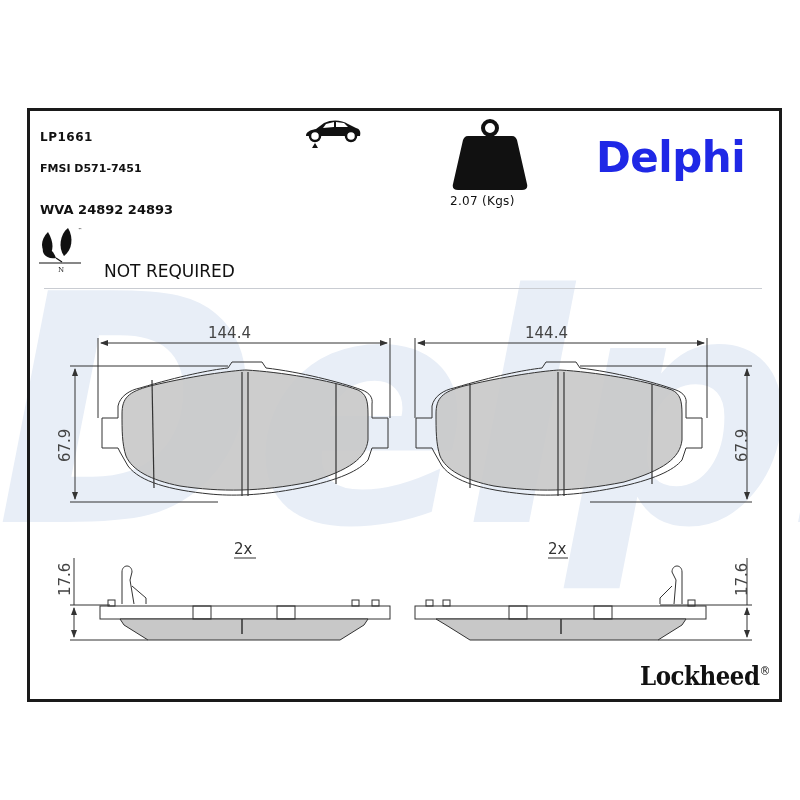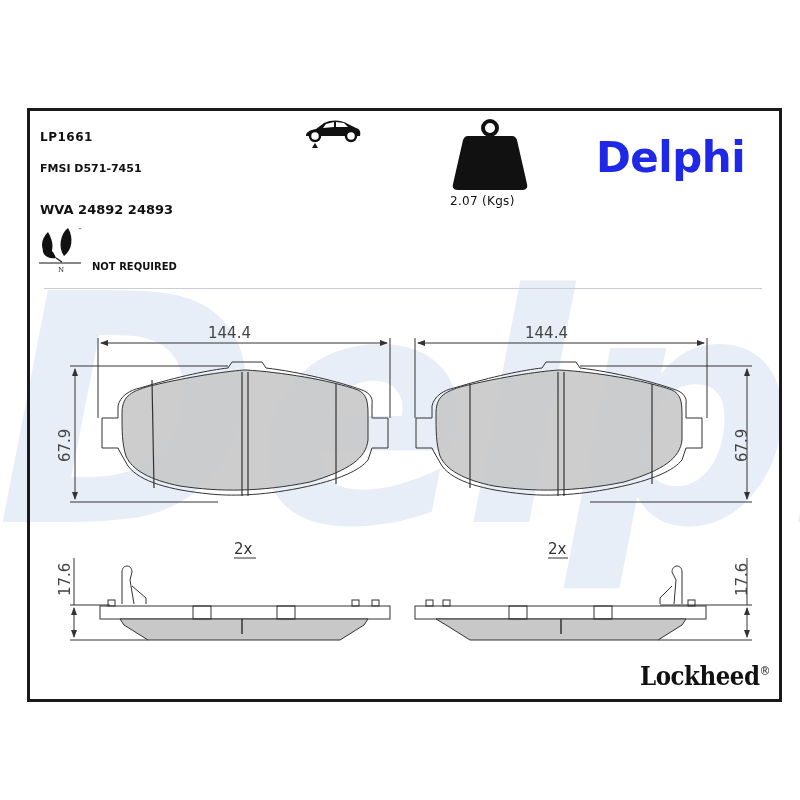--- a/index.html
+++ b/index.html
@@ -9,21 +9,21 @@
                font-family: "DejaVu Sans", sans-serif; font-weight: bold; font-style: italic;
                font-size: 318px; line-height: 300px; letter-spacing: -6px;
                color: #e8eef7; white-space: nowrap; z-index: 0; text-indent: -4px; }
   .frame { position: absolute; left: 27px; top: 108px; width: 749px; height: 588px;
            border: 3px solid #1a1a1a; z-index: 1; }
   .abs { position: absolute; z-index: 2; }
   .part-no { left: 40px; top: 130px; font-weight: bold; font-size: 12px; letter-spacing: 0.5px; }
   .fmsi { left: 40px; top: 162px; font-weight: bold; font-size: 11px; }
   .wva { left: 40px; top: 186px; font-weight: bold; font-size: 13px; margin-top: 16px; }
   .eco-icon { left: 38px; top: 222px; width: 46px; height: 52px; }
-  .eco-text { left: 92px; top: 261px; font-weight: bold; font-size: 10px; }
+  .eco-text { left: 104px; top: 261px; font-weight: normal; font-size: 17px; }
   .car-icon { left: 302px; top: 116px; width: 60px; height: 34px; }
   .weight-icon { left: 452px; top: 118px; width: 76px; height: 74px; }
   .weight-text { left: 450px; top: 194px; font-weight: normal; font-size: 12px; letter-spacing: 0.3px; }
   .brand { left: 596px; top: 133px; font-family: "DejaVu Sans", sans-serif; font-weight: bold;
            font-size: 42px; color: #1f28e6; letter-spacing: -0.5px; line-height: 50px; }
   .divider { left: 44px; top: 288px; width: 718px; height: 1px; background: #c9ccd2; }
   .drawing { left: 0; top: 0; width: 800px; height: 800px; }
   .dim { font-family: "DejaVu Sans", sans-serif; font-size: 15px; fill: #444; font-weight: normal; }
   .qty { font-family: "DejaVu Sans", sans-serif; font-size: 15px; fill: #333; }
   .lockheed { left: 640px; top: 660px; font-family: "DejaVu Serif", serif; font-weight: bold;

